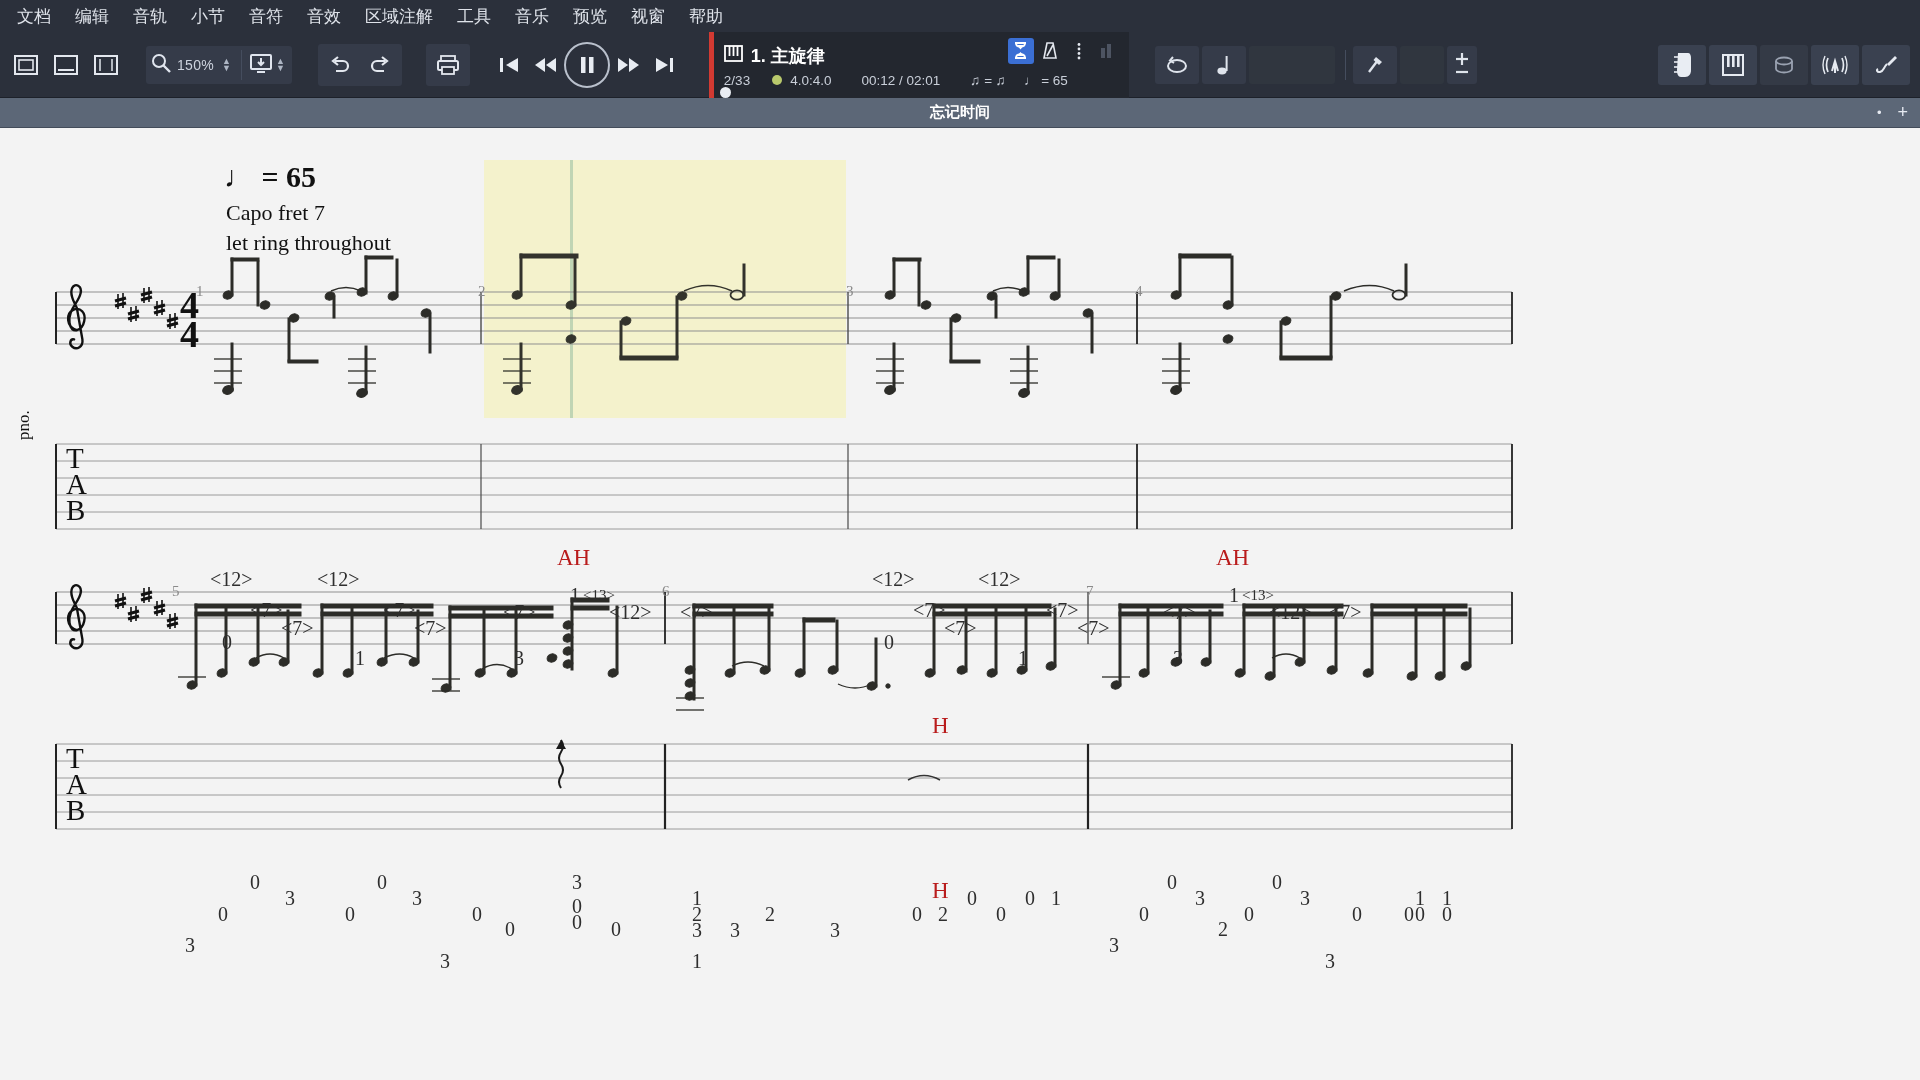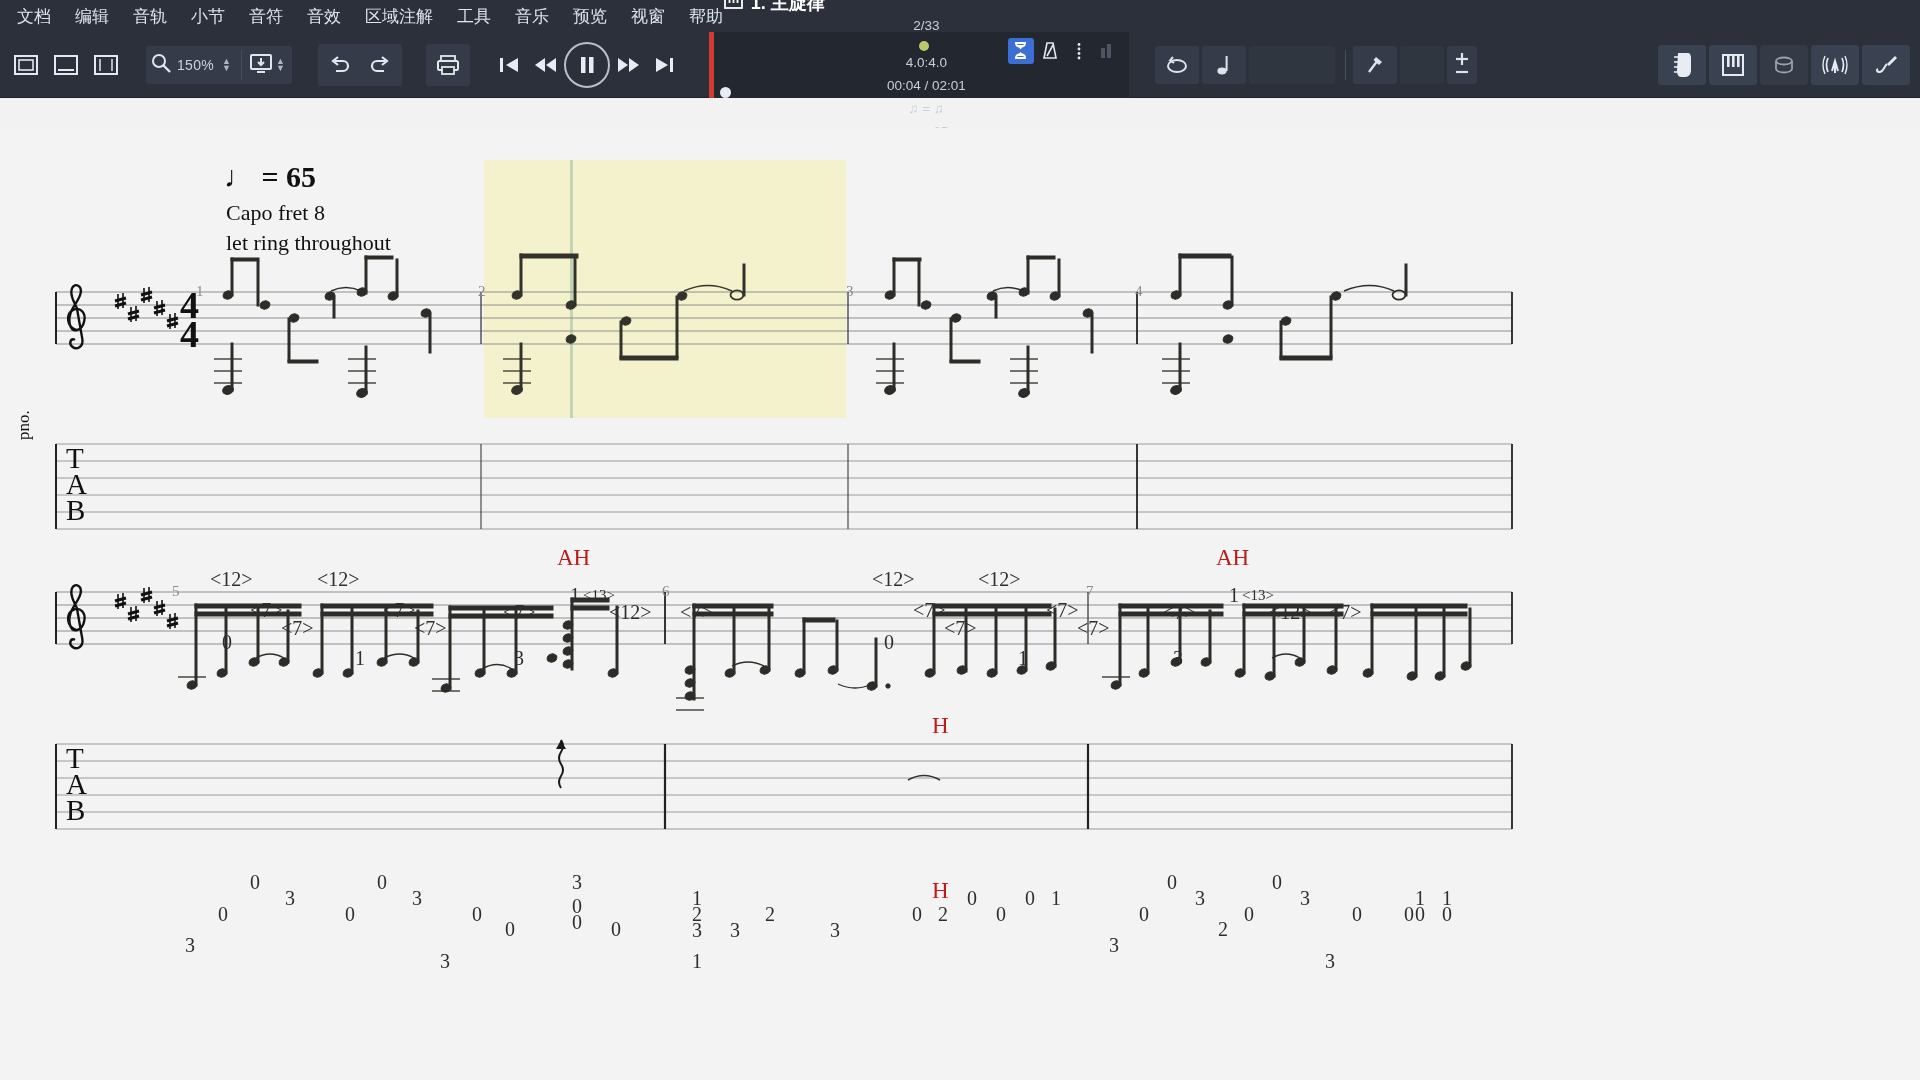--- a/index.html
+++ b/index.html
@@ -59,21 +59,21 @@
   
   .trackpanel {
     width: 420px; height: 66px; background: #23272f;
     margin-left: 15px; position: relative; display: flex;
     flex-direction: column; justify-content: center;
     border-left: 5px solid #d23a32; padding-left: 10px;
   }
   .tp-row1 { display: flex; align-items: center; gap: 8px; height: 28px; }
   .tp-title { color: #fff; font-size: 18px; font-weight: bold; white-space: nowrap; }
   .tp-row2 { display: flex; align-items: center; color: #c9cfd9;
-             font-size: 13.5px; gap: 4px; margin-top: 3px; flex-direction: column; }
+             font-size: 13.5px; gap: 4px; margin-top: 3px; }
   .tp-field { white-space: nowrap; }
   .tp-dot { width: 10px; height: 10px; border-radius: 50%;
             background: #b9c96c; display: inline-block; margin-right: 4px; }
   .tp-icons { position: absolute; right: 8px; top: 6px;
               display: flex; align-items: center; gap: 3px; }
   .tp-icbtn { width: 26px; height: 26px; display: flex; align-items: center;
               justify-content: center; border-radius: 3px; color: #e4e8ef; cursor: pointer; }
   .tp-icbtn.active { background: #3b6fd4; }
   .tp-slider { position: absolute; left: 0; bottom: 2px; width: 100%; height: 6px; }
   .tp-knob { position: absolute; left: 6px; bottom: -2px; width: 11px; height: 11px;
@@ -269,21 +269,21 @@
             </svg>
         </span>
         <span class="tp-title">1. 主旋律</span>
       </div>
       <div class="tp-row2">
         <span class="tp-field">2/33</span>
         <span style="width:14px"></span>
         <span class="tp-dot"></span>
         <span class="tp-field">4.0:4.0</span>
         <span style="width:22px"></span>
-        <span class="tp-field">00:04 / 02:01</span>
+        <span class="tp-field">00:12 / 02:01</span>
         <span style="width:22px"></span>
         <span class="tp-field">♫ = ♫</span>
         <span style="width:10px"></span>
         <span class="tp-field">♩ = 65</span>
       </div>
       <div class="tp-icons">
         <div class="tp-icbtn active">
           <svg width="15" height="17" viewBox="0 0 15 17">
               <path d="M2 1 H13 M2 16 H13 M3 1 C3 6 12 6 12 1 M3 16 C3 11 12 11 12 16" fill="none" stroke="#fff" stroke-width="1.8"></path>
               <path d="M4 3 L11 3 L7.5 7.5 Z" fill="#fff"></path>
@@ -381,31 +381,38 @@
       </div>
       <div class="rt">
         <svg width="24" height="22" viewBox="0 0 24 22">
             <path d="M21 2 L13 10 L15 12 L23 4 Z" fill="currentColor"></path>
             <path d="M13 10 C9 14 10 17 6 18 C3 18.5 2 16 4 15" stroke="currentColor" stroke-width="2" fill="none"></path>
           </svg>
       </div>
     </div>
   </div>
 
+  <div class="docbar">
+    <span class="doctitle">忘记时间</span>
+    <div class="docbar-right">
+      <span style="font-size:13px;">•</span>
+      <span>+</span>
+    </div>
+  </div>
 
   <div class="score">
     <div class="sheet">
 
       <div class="selection" style="left:484px; top:32px; width:362px; height:258px;"></div>
       <div class="playhead" style="left:570px; top:32px; height:258px;"></div>
 
       <div class="mark-tempo" style="left:224px; top:32px;">
         <span>♩ = 65</span>
       </div>
-      <div class="mark-text" style="left:226px; top:72px;">Capo fret 8</div>
+      <div class="mark-text" style="left:226px; top:72px;">Capo fret 7</div>
       <div class="mark-text ital" style="left:226px; top:102px;">let ring throughout</div>
       <div class="inst-label" style="left:34px; top:292px;">pno.</div>
 
       <svg width="1920" height="952" style="position:absolute;left:0;top:0;">
         <defs>
           <g id="sharp">
             <path d="M0 9 L0 -6 M5 8 L5 -7" stroke="#111" stroke-width="1.6"></path>
             <path d="M-3 1 L8 -2 M-3 6 L8 3" stroke="#111" stroke-width="3.2"></path>
           </g>
           <g id="clefG">

